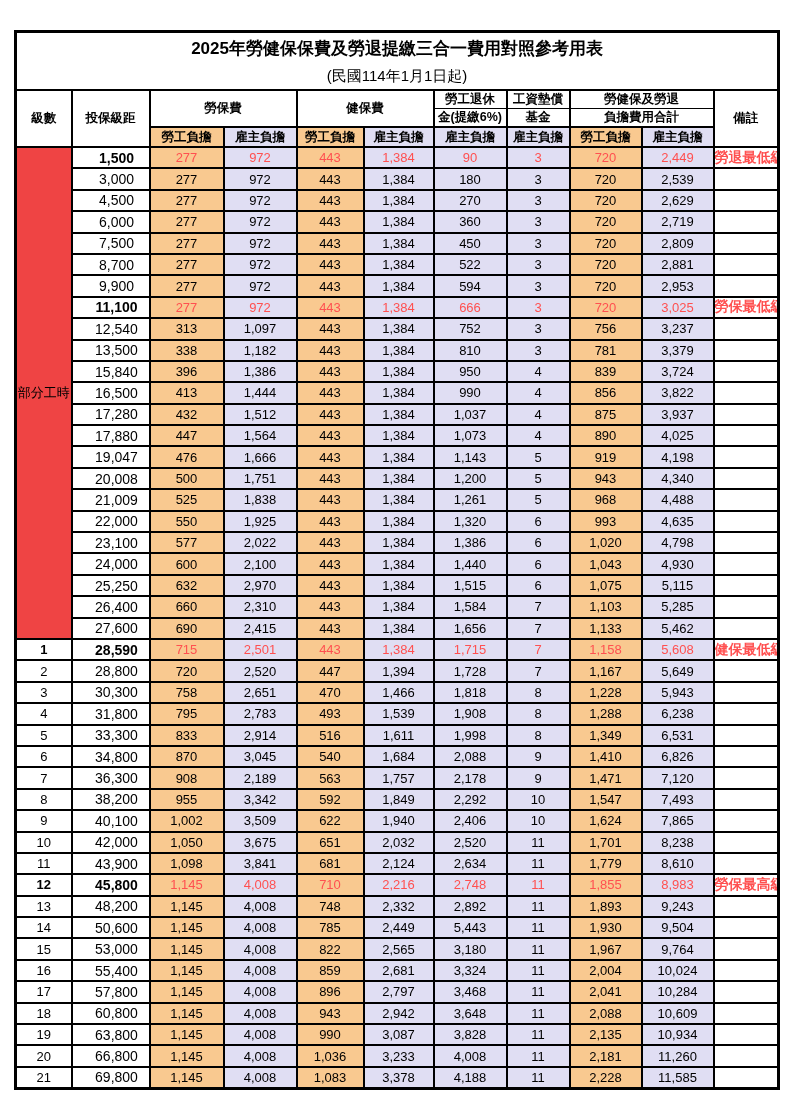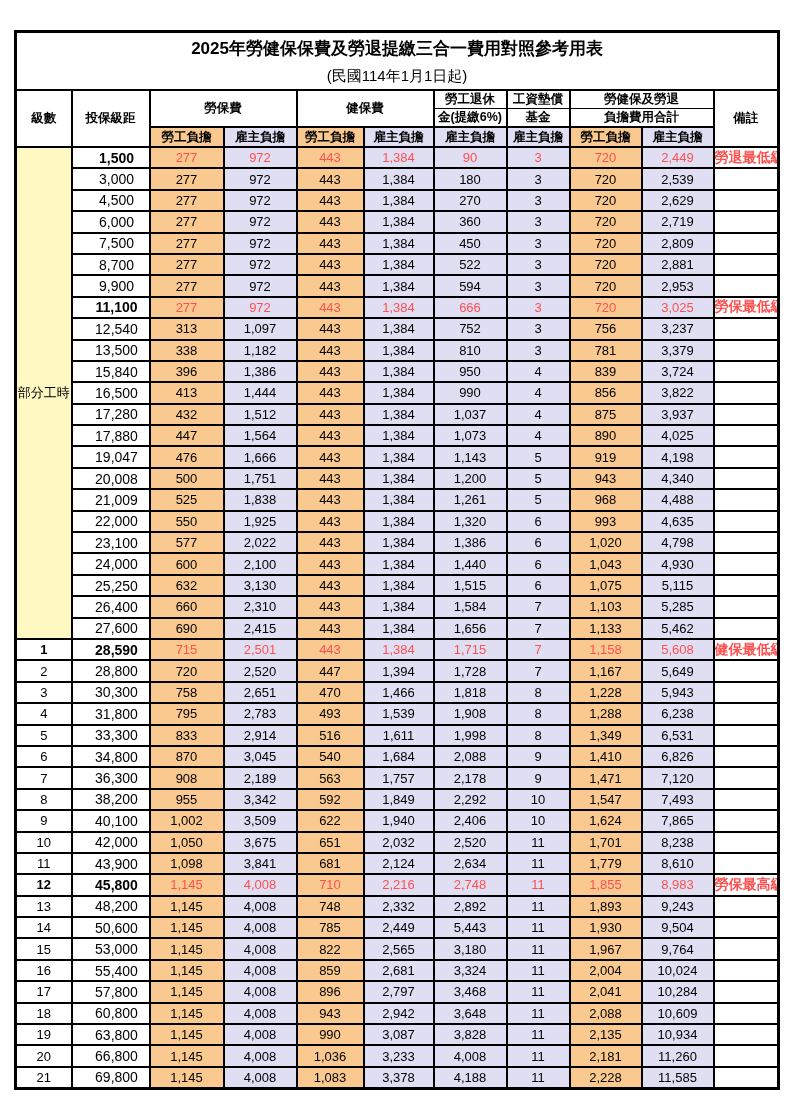--- a/index.html
+++ b/index.html
@@ -41,21 +41,21 @@
   
   thead tr.hA td.thin-split { border-bottom-width: 1px; }
   thead tr.hB td.thin-split { border-top-width: 1px; }
   
   .emp { background: #F9C990; }
   .er  { background: #E0DEF3; }
   
   tbody td { height: 19.4px; font-size: 13px; }
   tbody td.bracket { font-size: 14px; padding-left: 12px; }
   tbody td.level { font-size: 13px; }
-  tbody td.level-merged { font-size: 13px; background: #fef9c3; }
+  tbody td.level-merged { font-size: 13px; background: #ef4444; }
   tbody td.remark { font-size: 14px; color: #FF5050; font-weight: 700; white-space: nowrap; }
   tr.hl td.num { color: #FF5050; }
   tr.hl td.level, tr.hl td.bracket { font-weight: 700; }
 </style>
 </head>
 <body>
 
 <div class="sheet">
   <table class="ref-table">
     <colgroup>
@@ -342,21 +342,21 @@
           <td class="er num">1,384</td>
           <td class="er num">1,440</td>
           <td class="er num">6</td>
           <td class="emp num">1,043</td>
           <td class="er num">4,930</td>
           <td class="remark"></td>
         </tr>
         <tr>
           <td class="bracket">25,250</td>
           <td class="emp num">632</td>
-          <td class="er num">3,130</td>
+          <td class="er num">2,970</td>
           <td class="emp num">443</td>
           <td class="er num">1,384</td>
           <td class="er num">1,515</td>
           <td class="er num">6</td>
           <td class="emp num">1,075</td>
           <td class="er num">5,115</td>
           <td class="remark"></td>
         </tr>
         <tr>
           <td class="bracket">26,400</td>

